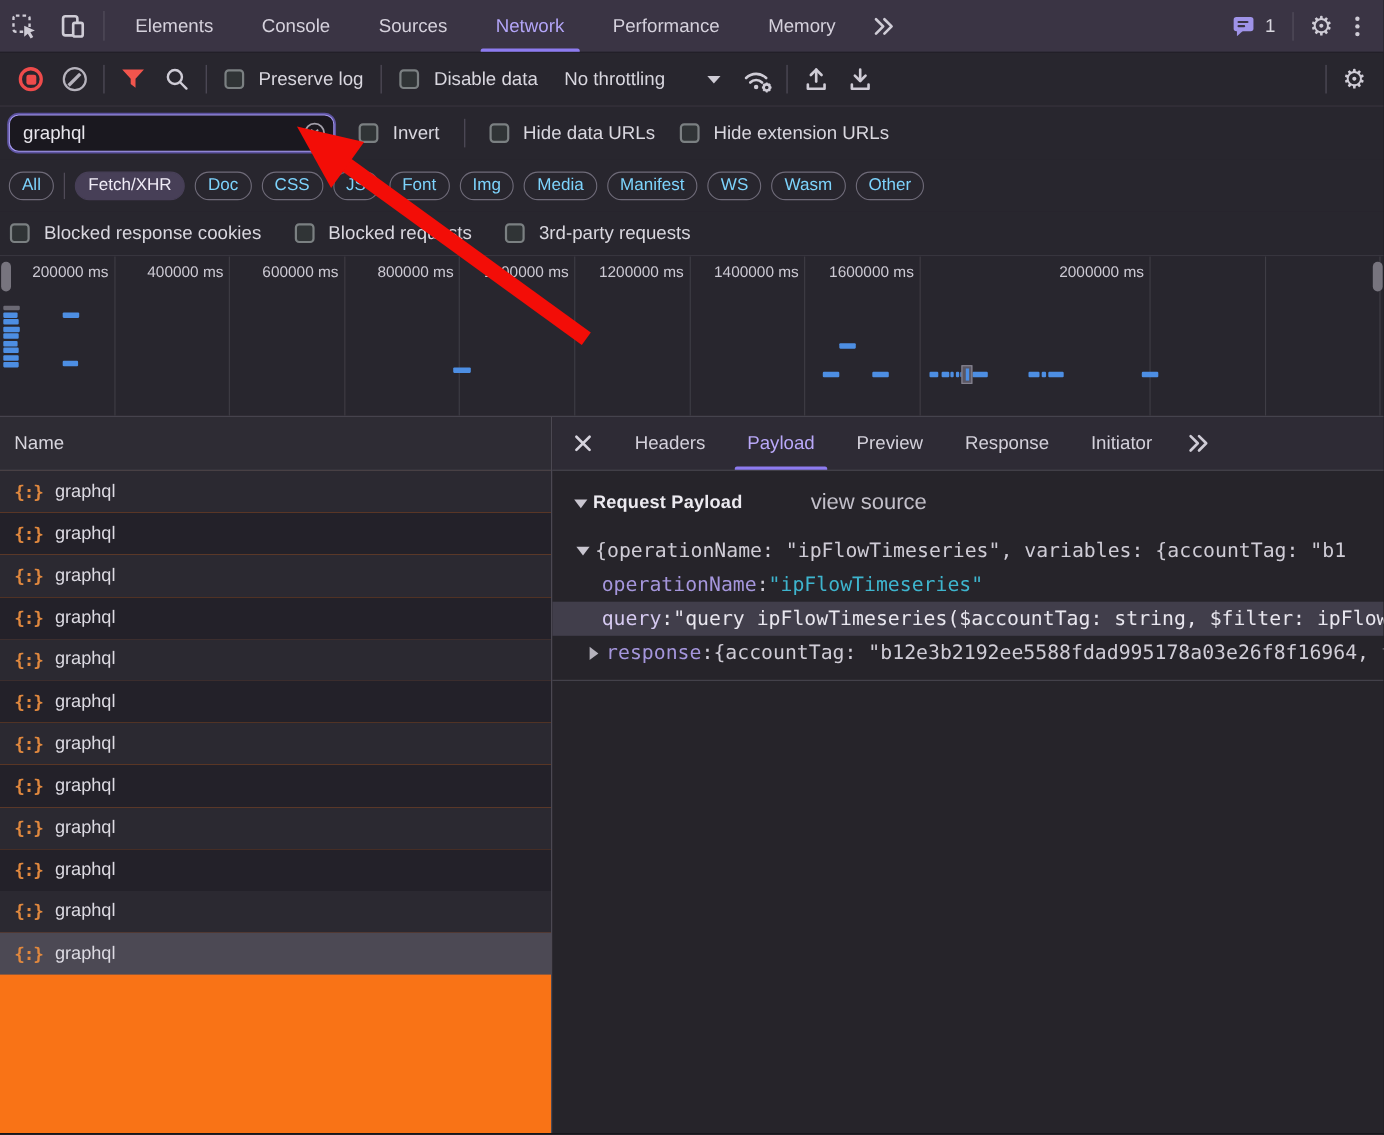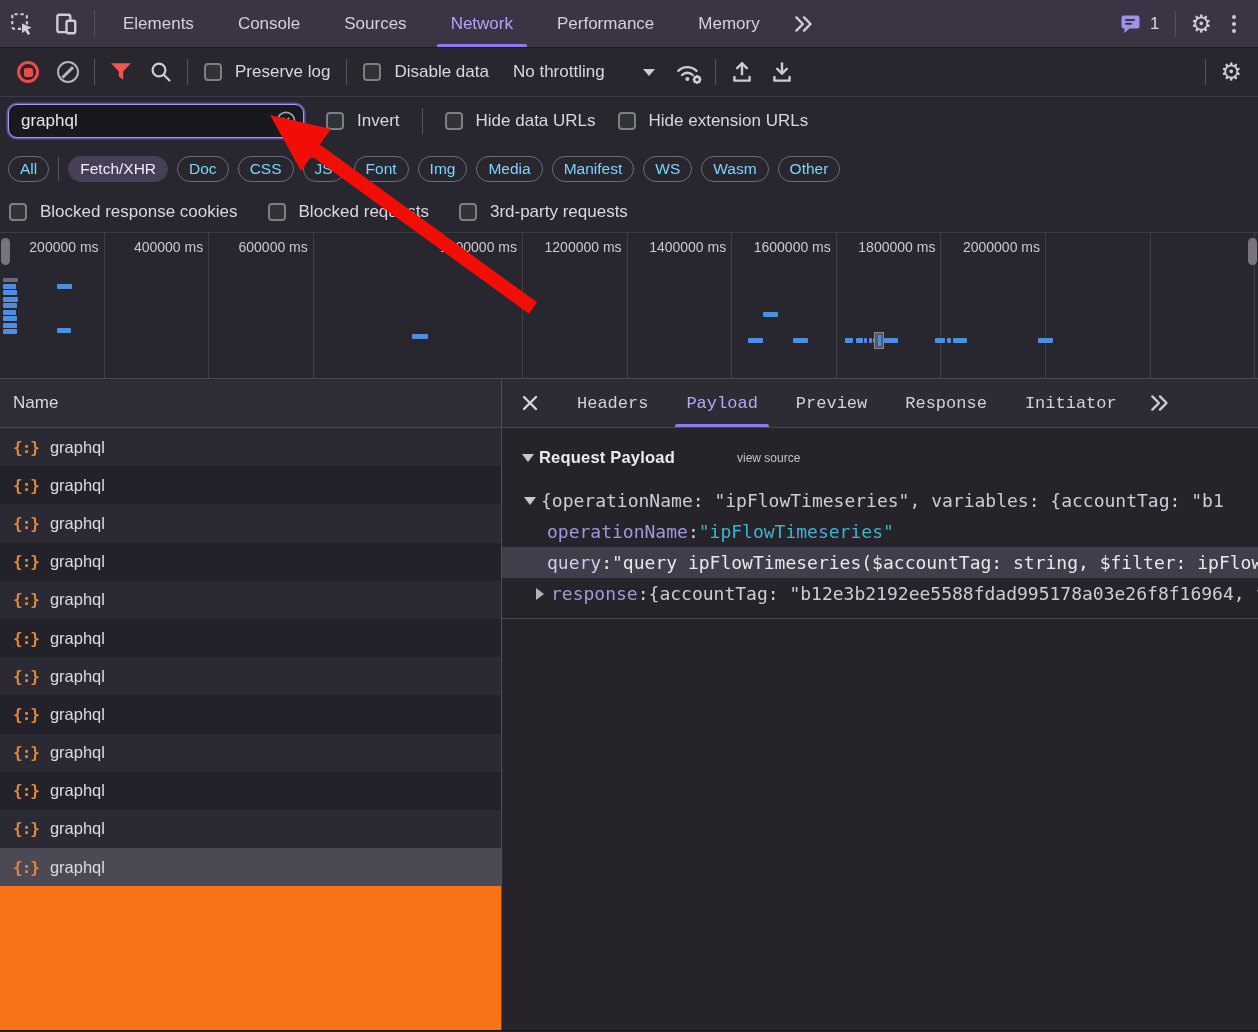--- a/index.html
+++ b/index.html
@@ -70,31 +70,31 @@
   .req{ height:38.2px; display:flex; align-items:center; gap:11px; padding-left:13px; font-size:16.5px; color:#dcdae2; cursor:pointer; }
   .req:nth-child(odd){ background:#2b2931; }
   .req:nth-child(even){ background:#232129; }
   .req.sel{ background:#4c4954; }
   .jsonicon{ font-family:"DejaVu Sans Mono", monospace; font-weight:bold; color:#e0883e; font-size:16px; letter-spacing:-1px; }
 
   
   .rightpanel{ flex:1; border-left:1px solid #504d57; display:flex; flex-direction:column; background:#26242a; min-width:0; }
   .dtabbar{ height:49px; background:#2e2b35; border-bottom:1px solid #47454e; display:flex; align-items:stretch; }
   .dclose{ width:56px; display:flex; align-items:center; justify-content:center; cursor:pointer; }
-  .dtab{ display:flex; align-items:center; padding:0 19px; color:#d3d0da; position:relative; cursor:pointer;font-family:Liberation Mono, monospace; }
+  .dtab{ display:flex; align-items:center; padding:0 19px; color:#d3d0da; position:relative; cursor:pointer; }
   .dtab.sel{ color:#b9a8f8; }
   .dtab.sel::after{ content:""; position:absolute; left:8px; right:8px; bottom:0; height:3px; background:#8d7bf0; border-radius:2px 2px 0 0; }
   .dmore{ display:flex; align-items:center; padding:0 12px; cursor:pointer; }
 
   .payload{ padding-top:16px; overflow:hidden; }
   .ptitle{ display:flex; align-items:center; padding-left:20px; height:27px; }
   .tri-d{ width:0;height:0;border-left:6.5px solid transparent;border-right:6.5px solid transparent;border-top:8px solid #c9c6d0; margin-right:5px; }
   .tri-r{ width:0;height:0;border-top:6.5px solid transparent;border-bottom:6.5px solid transparent;border-left:8px solid #b5b2bc; margin-right:7px; }
   .ptitle b{ font-size:16.5px; color:#eceaf0; letter-spacing:.2px; }
-  .viewsrc{ margin-left:62px; font-size:12px; color:#c3c0ca; cursor:pointer; }
+  .viewsrc{ margin-left:62px; font-size:20px; color:#c3c0ca; cursor:pointer; }
   .tree{ margin-top:14px; font-family:"DejaVu Sans Mono", monospace; font-size:18px; }
   .tline{ height:31px; display:flex; align-items:center; white-space:nowrap; overflow:hidden; }
   .tline.selrow{ background:#413e4b; }
   .ind0{ padding-left:22px; } .ind1{ padding-left:45px; } .ind1a{ padding-left:34px; }
   .t-p{ color:#cfccd6; } .t-k{ color:#a596dc; } .t-s{ color:#3eb5ce; }
   .t-ks{ color:#d5c9f0; } .t-ps{ color:#e8e6ee; }
   .treediv{ border-top:1px solid #47454e; margin-top:9px; }
 
   .annot{ position:absolute; left:0; top:0; pointer-events:none; z-index:60; }
   .icostroke{ stroke:#cfccd6; stroke-width:2.2; fill:none; stroke-linecap:round; stroke-linejoin:round; }
@@ -285,34 +285,34 @@
   <div class="overview" id="overview">
       <div class="seg" style="left: 0px; width: 104.6px;">
         <span class="tick">200000 ms</span>
       </div>
       <div class="seg" style="left: 104.6px; width: 104.6px;">
         <span class="tick">400000 ms</span>
       </div>
       <div class="seg" style="left: 209.2px; width: 104.6px;">
         <span class="tick">600000 ms</span>
       </div>
+      <div class="seg" style="left: 313.8px; width: 104.6px;">
+        <span class="tick">800000 ms</span>
+      </div>
       <div class="seg" style="left: 418.4px; width: 104.6px;">
         <span class="tick">1000000 ms</span>
       </div>
       <div class="seg" style="left: 523px; width: 104.6px;">
         <span class="tick">1200000 ms</span>
       </div>
       <div class="seg" style="left: 627.6px; width: 104.6px;">
         <span class="tick">1400000 ms</span>
       </div>
       <div class="seg" style="left: 732.2px; width: 104.6px;">
         <span class="tick">1600000 ms</span>
-      </div>
-      <div class="seg" style="left: 836.8px; width: 104.6px;">
-        <span class="tick">1800000 ms</span>
       </div>
       <div class="seg" style="left: 941.4px; width: 104.6px;">
         <span class="tick">2000000 ms</span>
       </div>
       <div class="seg" style="left: 1046px; width: 104.6px;"></div>
       <div class="seg" style="left: 1150.6px; width: 104.6px;"></div>
       <div class="ovbar gray" style="left: 3px; top: 45px; width: 15px;"></div>
       <div class="ovbar" style="left: 3px; top: 51px; width: 13px;"></div>
       <div class="ovbar" style="left: 3px; top: 57px; width: 14px;"></div>
       <div class="ovbar" style="left: 3px; top: 64px; width: 15px;"></div>

